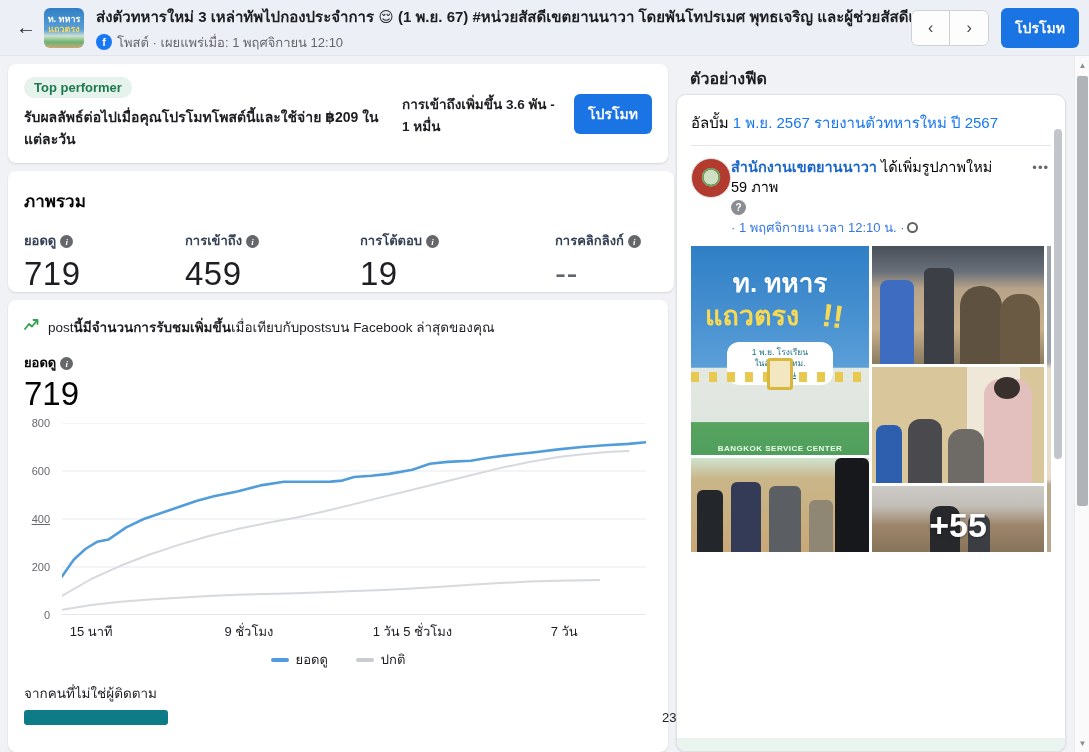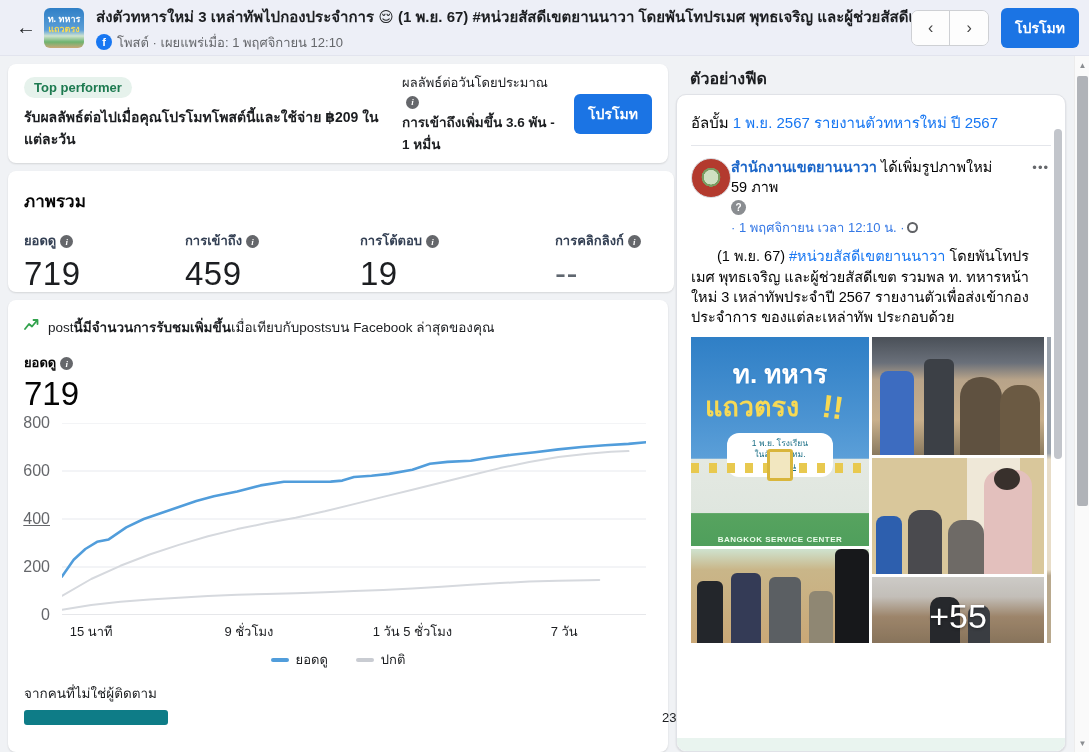--- a/index.html
+++ b/index.html
@@ -45,21 +45,21 @@
   .m-value.muted { color:#606770; }
 
   
   .card-chart { left:8px; top:300px; width:660px; height:452px; padding:16px 16px 10px; }
   .insight { display:flex; align-items:flex-start; gap:8px; font-size:13.5px; color:#1c1e21; }
   .insight svg { flex:0 0 auto; margin-top:2px; }
   .chart-metric-label { font-size:13px; font-weight:700; margin-top:14px; }
   .chart-metric-value { font-size:33px; font-weight:400; margin-top:2px; }
   .chart-wrap { position:relative; height:218px; margin-top:10px; }
   .y-labels { position:absolute; left:0; top:0; bottom:26px; width:32px; }
-  .y-labels span { position:absolute; right:6px; transform:translateY(-50%); font-size:16px; color:#65676b;text-align:right; }
+  .y-labels span { position:absolute; right:6px; transform:translateY(-50%); font-size:11px; color:#65676b;text-align:right; }
   .plot { position:absolute; left:38px; right:6px; top:0; bottom:26px; }
   .plot svg { width:100%; height:100%; display:block; }
   .x-labels { position:absolute; left:38px; right:6px; bottom:0; height:20px; }
   .x-labels span { position:absolute; transform:translateX(-50%); font-size:13px; color:#1c1e21; white-space:nowrap; }
   .legend { display:flex; justify-content:center; gap:28px; margin-top:8px; font-size:13px; color:#1c1e21; }
   .legend .item { display:flex; align-items:center; gap:7px; }
   .dash { width:18px; height:4px; border-radius:2px; }
   .dash.blue { background:#519ddb; }
   .dash.gray { background:#c9ccd2; }
   .nonfollower { margin-top:12px; font-size:13.5px; color:#1c1e21; }
@@ -107,21 +107,21 @@
   .ph-poster .sign { position:absolute; bottom:2px; left:0; right:0; text-align:center; color:#eafcea; font-size:8px; font-weight:700; letter-spacing:.5px; }
   .ph-poster .portrait { position:absolute; top:112px; left:50%; transform:translateX(-50%); width:26px; height:32px; background:#f2e7c0; border:3px solid #d9b63c; border-radius:3px; }
 
   .ph-lineup { height:94px; background:linear-gradient(180deg,#cfe3cf 0%,#c9b689 22%,#caa877 100%); }
   .fig { position:absolute; bottom:0; border-radius:6px 6px 0 0; }
 
   .ph-statues { height:118px; background:linear-gradient(180deg,#4a5058 0%,#6a707a 22%,#b7a389 36%,#c9b08c 70%,#8a7a5f 100%); }
   .ph-masks { height:116px; background:linear-gradient(90deg,#d9c79b 0 55%,#efe8d8 55% 86%,#d9c79b 86% 100%); }
   .ph-conf { flex:1 1 auto; background:linear-gradient(180deg,#e9e7e3 0%,#ded9d2 30%,#b3987a 60%,#9b8468 100%); }
   .ph-conf .dim { position:absolute; inset:0; background:rgba(0,0,0,.12); }
-  .more-count { position:absolute; left:50%; top:58%; transform:translate(-50%,-50%); color:#fff; font-size:34px; font-weight:400; text-shadow:0 1px 3px rgba(0,0,0,.4); }
+  .more-count { position:absolute; left:50%; top:58%; transform:translate(-50%,-50%); color:#fff; font-size:34px; font-weight:700; text-shadow:0 1px 3px rgba(0,0,0,.4); }
 
   .bottom-strip { position:absolute; left:0; right:0; bottom:0; height:13px; background:#e9f4ef; }
   .inner-scroll { position:absolute; right:3px; top:34px; width:8px; height:330px; border-radius:4px; background:#c2c5cb; cursor:pointer; }
 
   
   .page-scrollbar { position:absolute; right:0; top:56px; width:15px; height:696px; background:#fafafa; border-left:1px solid #ececec; z-index:6; }
   .sb-arrow { position:absolute; left:0; width:15px; height:14px; display:flex; align-items:center; justify-content:center; font-size:8px; color:#8a8d91; cursor:pointer; }
   .sb-arrow.up { top:2px; } .sb-arrow.down { bottom:2px; }
   .sb-thumb { position:absolute; left:2px; top:20px; width:11px; height:430px; background:#b0b3b8; border-radius:2px; cursor:pointer; }
 </style>
@@ -147,23 +147,20 @@
   </div>
   <button class="btn-blue">โปรโมท</button>
 </div>
 
 <div class="card card-performer">
   <div class="perf-left">
     <span class="badge-green">Top performer</span>
     <div class="perf-msg">รับผลลัพธ์ต่อไปเมื่อคุณโปรโมทโพสต์นี้และใช้จ่าย ฿209 ในแต่ละวัน</div>
   </div>
   <div class="estimate">
-    <div class="est-title">
-      <span>ผลลัพธ์ต่อวันโดยประมาณ</span><span class="info-dot">i</span>
-    </div>
     <div class="est-value">การเข้าถึงเพิ่มขึ้น 3.6 พัน - 1 หมื่น</div>
   </div>
   <button class="btn-blue">โปรโมท</button>
 </div>
 
 <div class="card card-overview">
   <div class="ov-title">ภาพรวม</div>
   <div class="ov-row">
     <div class="metric">
       <div class="m-label"><span>ยอดดู</span><span class="info-dot">i</span></div>
@@ -269,23 +266,20 @@
         <div>59 ภาพ</div>
         <div class="q-dot">?</div>
         <div class="head-meta">
           <a>· 1 พฤศจิกายน เวลา 12:10 น. ·</a><span class="clock-ico"></span>
         </div>
       </div>
       <div class="dots-menu">•••</div>
     </div>
 
     <div class="post-body">
-      <div class="para">
-        <span>(1 พ.ย. 67) </span><a>#หน่วยสัสดีเขตยานนาวา</a><span> โดยพันโทปรเมศ พุทธเจริญ และผู้ช่วยสัสดีเขต รวมพล ท. ทหารหน้าใหม่ 3 เหล่าทัพประจำปี 2567 รายงานตัวเพื่อส่งเข้ากองประจำการ ของแต่ละเหล่าทัพ ประกอบด้วย</span>
-      </div>
     </div>
 
     <div class="photo-grid">
       <div class="col-l">
         <div class="ph ph-poster">
           <div class="p1">ท. ทหาร</div>
           <div class="p2">แถวตรง</div>
           <div class="bang">!!</div>
           <div class="bubble">
             <div>1 พ.ย. โรงเรียน</div>

